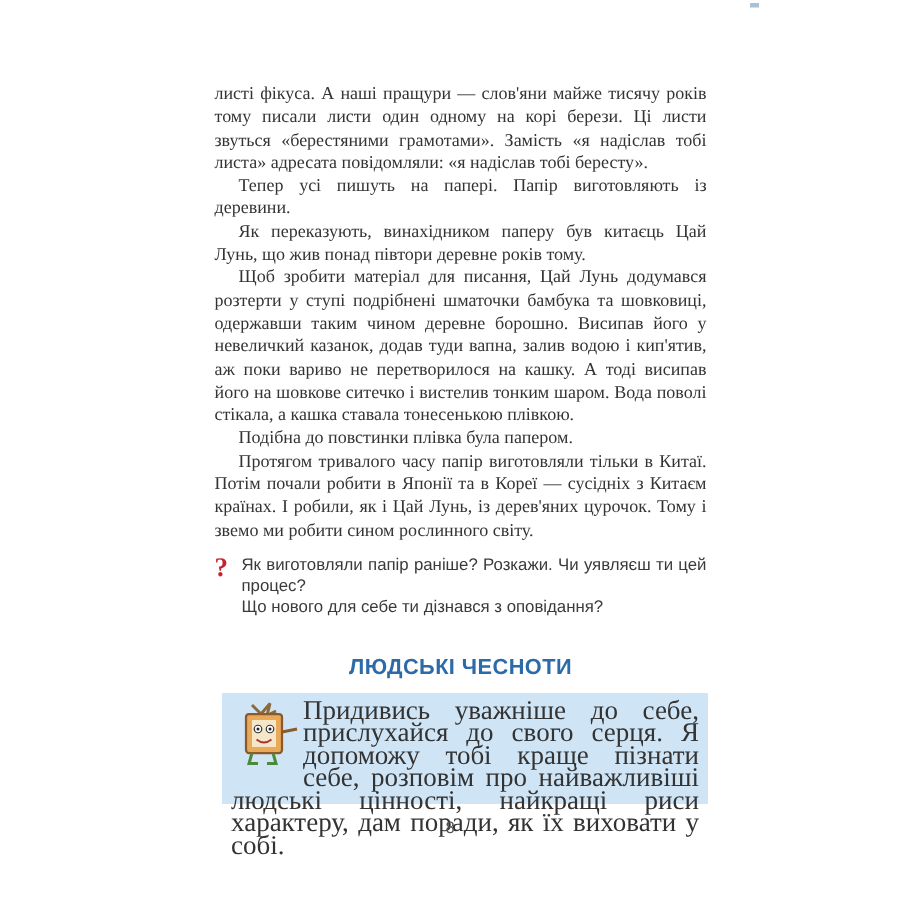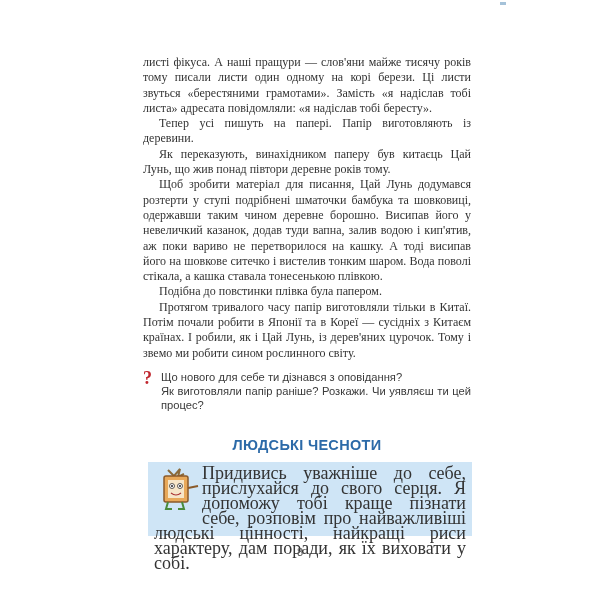--- a/index.html
+++ b/index.html
@@ -54,22 +54,22 @@
 <div class="page">
   <p class="para">листі фікуса. А наші пращури — слов'яни майже тисячу років тому писали листи один одному на корі берези. Ці листи звуться «берестяними грамотами». Замість «я надіслав тобі листа» адресата повідомляли: «я надіслав тобі бересту».</p>
   <p class="para indent">Тепер усі пишуть на папері. Папір виготовляють із деревини.</p>
   <p class="para indent">Як переказують, винахідником паперу був китаєць Цай Лунь, що жив понад півтори деревне років тому.</p>
   <p class="para indent">Щоб зробити матеріал для писання, Цай Лунь додумався розтерти у ступі подрібнені шматочки бамбука та шовковиці, одержавши таким чином деревне борошно. Висипав його у невеличкий казанок, додав туди вапна, залив водою і кип'ятив, аж поки вариво не перетворилося на кашку. А тоді висипав його на шовкове ситечко і вистелив тонким шаром. Вода поволі стікала, а кашка ставала тонесенькою плівкою.</p>
   <p class="para indent">Подібна до повстинки плівка була папером.</p>
   <p class="para indent">Протягом тривалого часу папір виготовляли тільки в Китаї. Потім почали робити в Японії та в Кореї — сусідніх з Китаєм країнах. І робили, як і Цай Лунь, із дерев'яних цурочок. Тому і звемо ми робити сином рослинного світу.</p>
 
   <div class="questions">
     <span class="qmark">?</span>
+    <p>Як виготовляли папір раніше? Розкажи. Чи уявляєш ти цей процес?</p>
     <p>Що нового для себе ти дізнався з оповідання?</p>
-    <p>Як виготовляли папір раніше? Розкажи. Чи уявляєш ти цей процес?</p>
   </div>
 
   <div class="section-title">ЛЮДСЬКІ ЧЕСНОТИ</div>
 </div>
 
 <div class="info-box">
   <svg class="mascot" viewBox="0 0 46 46">
     <path d="M14 4 L20 10 L26 3 L24 11 L30 8" stroke="#8a6a3a" stroke-width="2" fill="none"></path>
     <rect x="10" y="10" width="24" height="26" rx="2" fill="#e8a95a" stroke="#8a5a2a" stroke-width="1.5"></rect>
     <rect x="14" y="14" width="16" height="18" fill="#f6e6c8"></rect>

